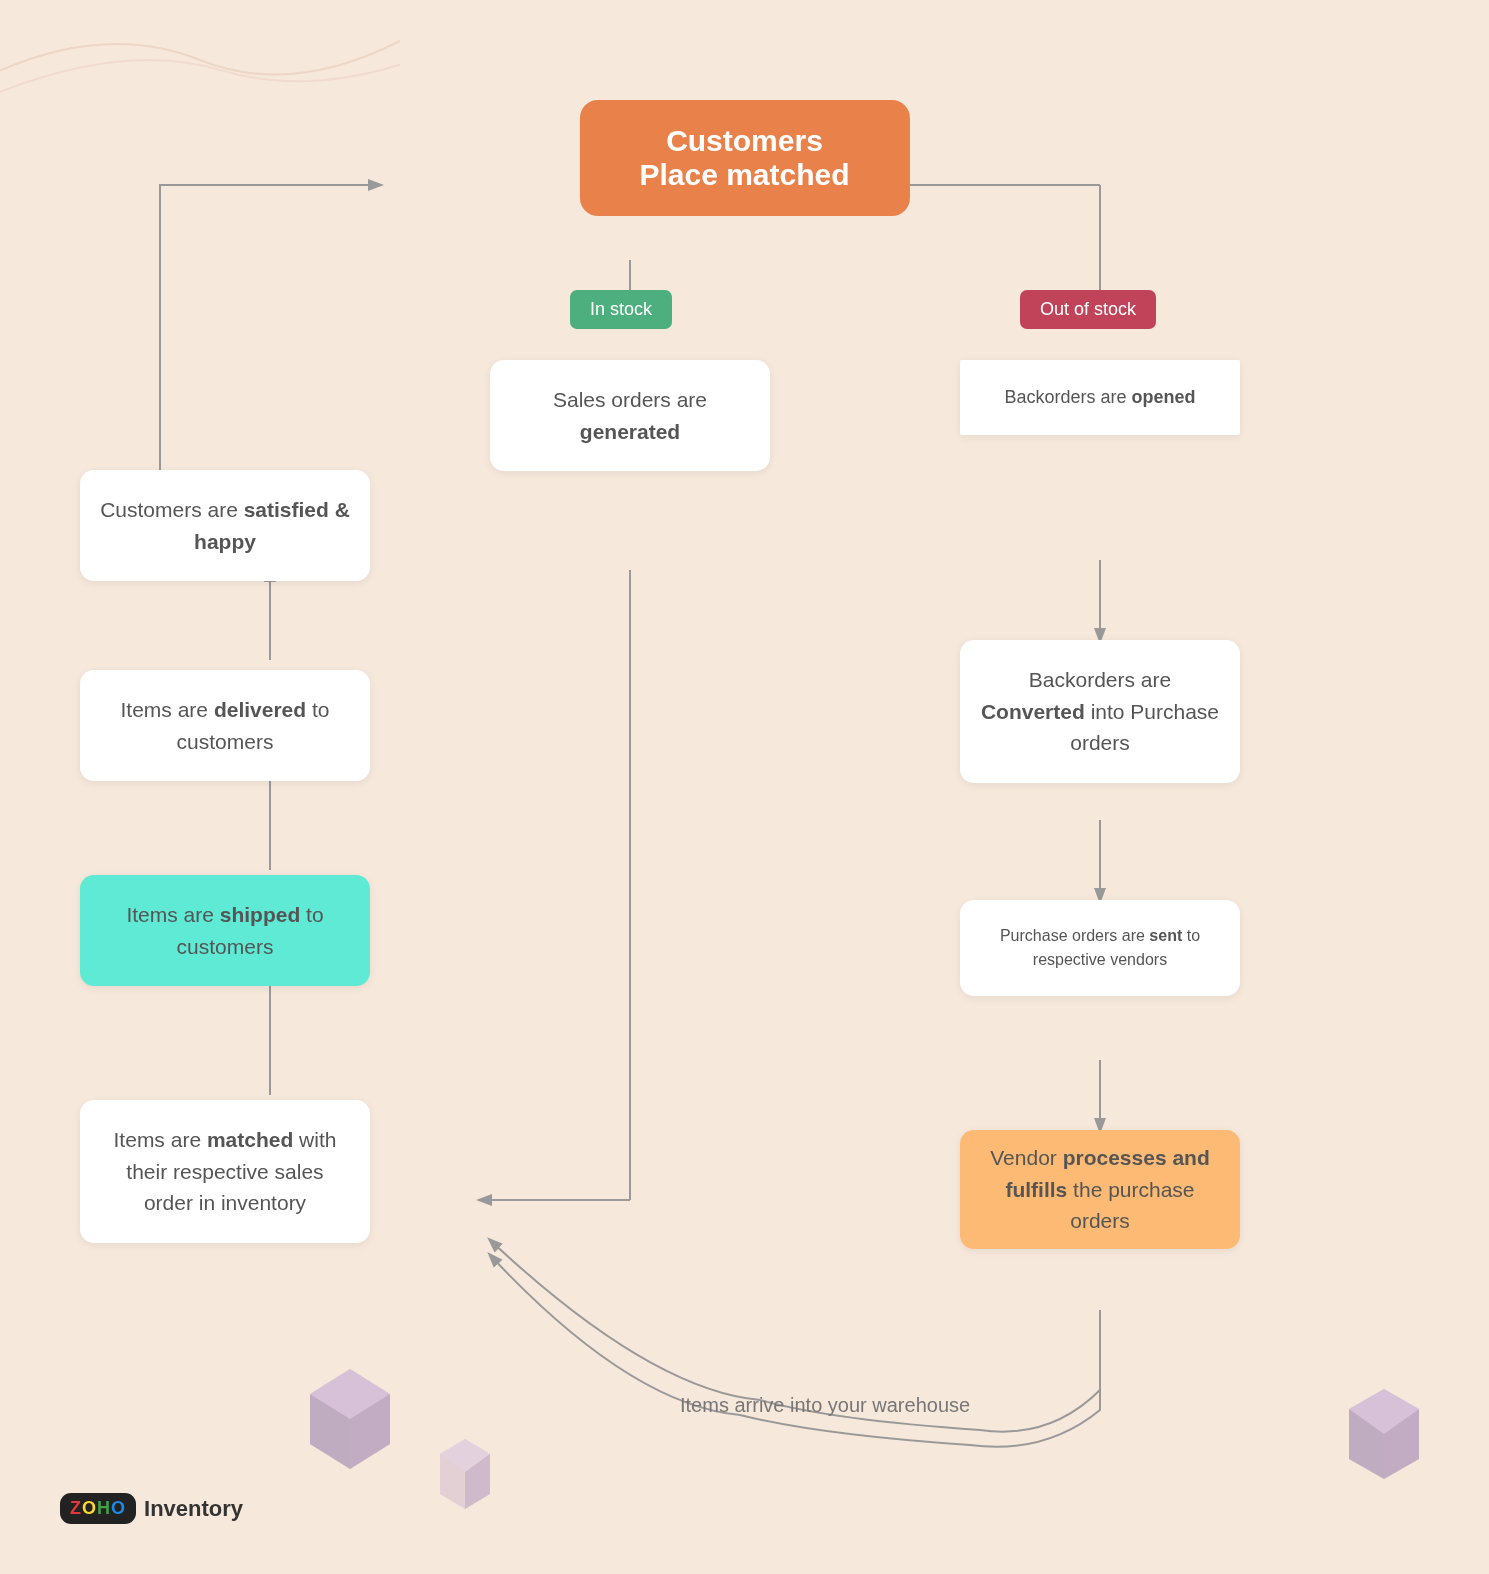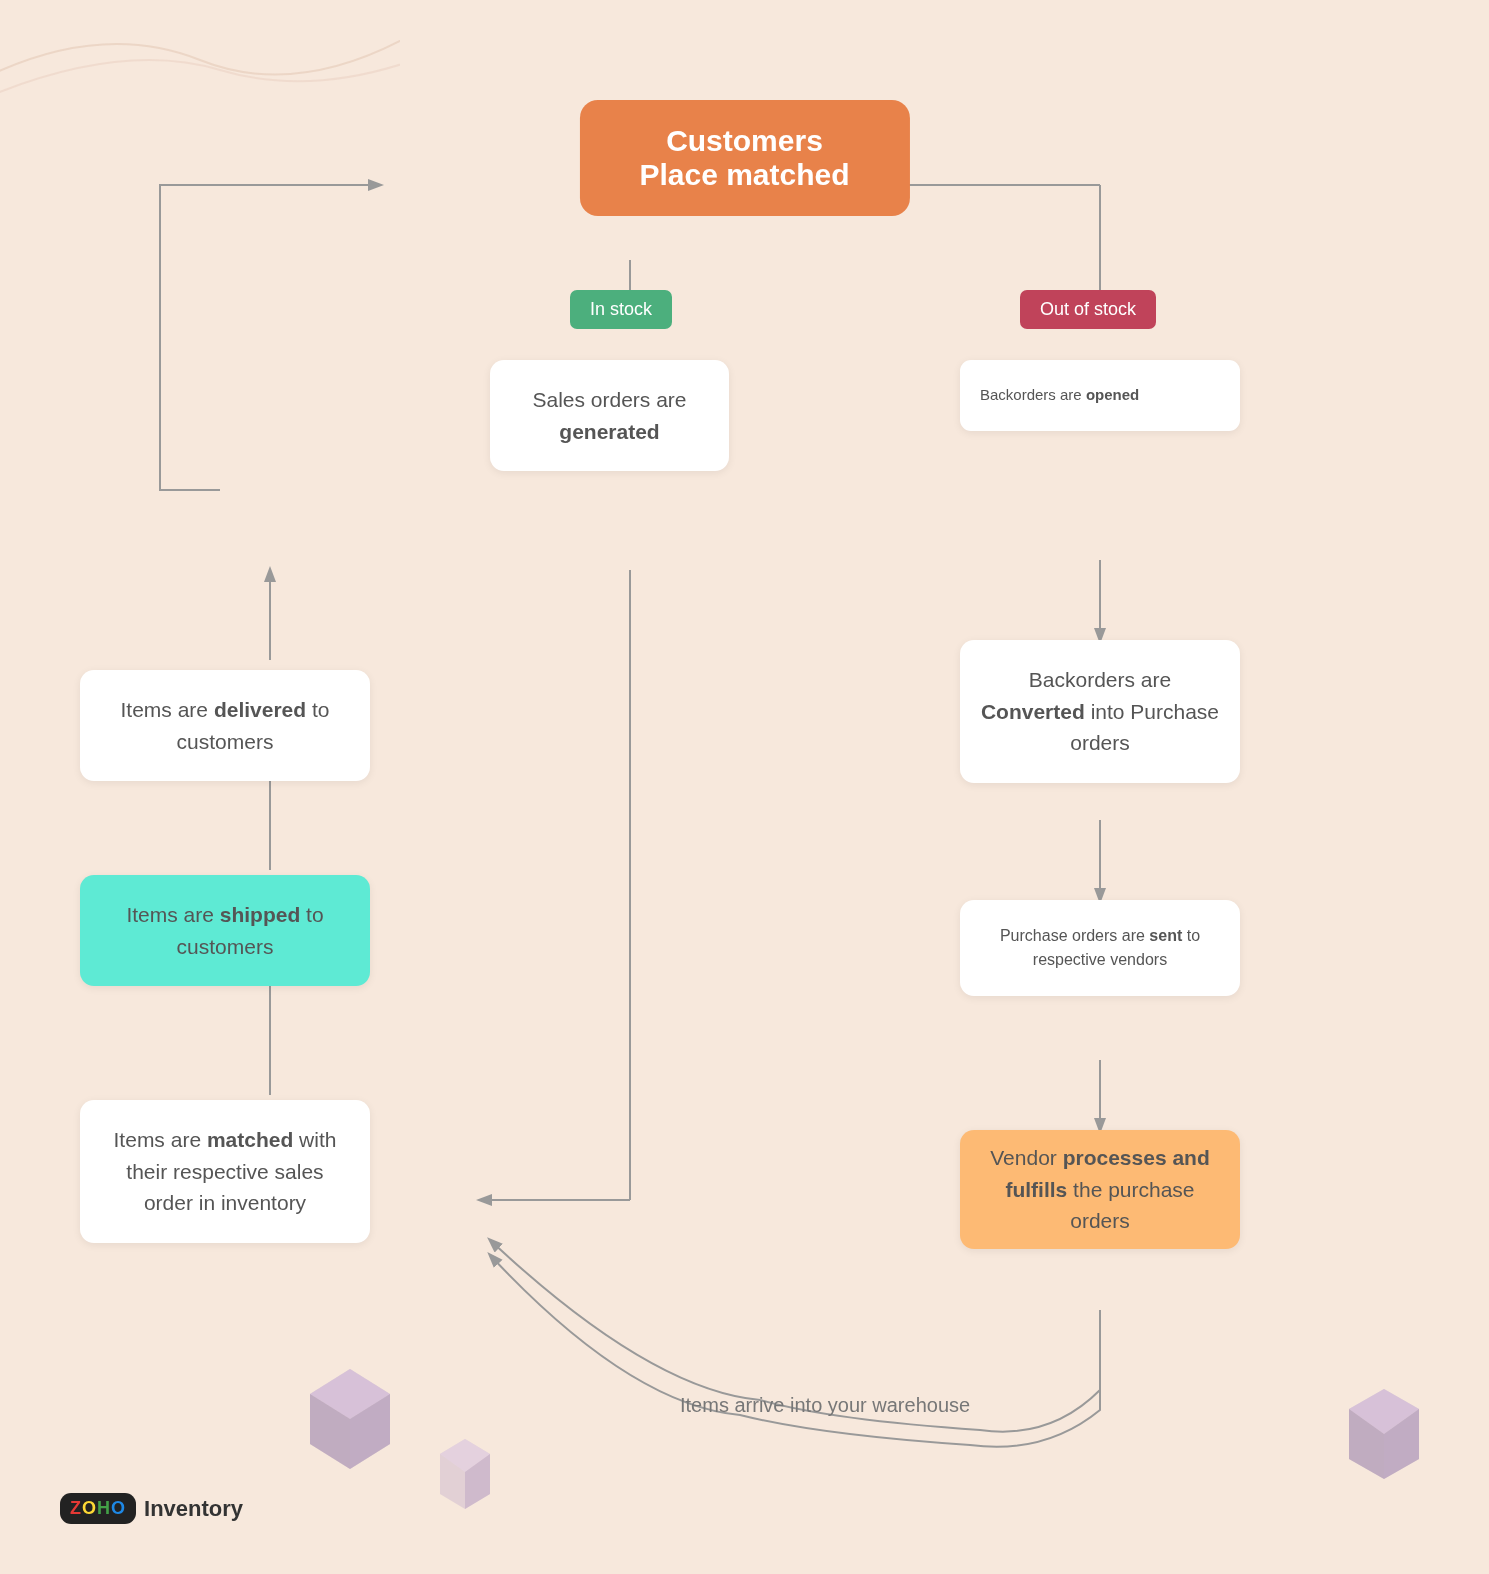--- a/index.html
+++ b/index.html
@@ -101,42 +101,42 @@
     padding:9px 20px;
     font-size:18px;
     font-weight:500;
     z-index:10;
   "><span>Out of stock</span></div>
 
   <div style="
     position:absolute;
     top:360px;
     left:490px;
-    width:239px;
+    width:280px;
     background:white;
     border-radius:14px;
     padding:24px 20px;
     text-align:center;
     font-size:21px;
     color:#555;
     z-index:10;
     box-shadow:0 2px 8px rgba(0,0,0,0.07);
     line-height:1.5;
   ">Sales orders are <strong>generated</strong></div>
 
   <div style="
     position:absolute;
     top:360px;
     left:960px;
     width:280px;
     background:white;
-    border-radius:11px;
-    padding:24px 20px;
-    text-align:left;
-    font-size:15px;
+    border-radius:2px;
+    padding:24px 20px;
+    text-align:center;
+    font-size:18px;
     color:#555;
     z-index:10;
     box-shadow:0 2px 8px rgba(0,0,0,0.07);
     line-height:1.5;
   ">Backorders are <strong>opened</strong></div>
 
   <div style="
     position:absolute;
     top:640px;
     left:960px;
@@ -188,20 +188,35 @@
     position:absolute;
     top:1390px;
     left:680px;
     font-size:20px;
     color:#777;
     text-align:center;
     z-index:10;
     line-height:1.5;
   "><span>Items arrive into your warehouse</span></div>
 
+  <div style="
+    position:absolute;
+    top:470px;
+    left:80px;
+    width:290px;
+    background:white;
+    border-radius:14px;
+    padding:24px 20px;
+    text-align:center;
+    font-size:21px;
+    color:#555;
+    z-index:10;
+    box-shadow:0 2px 8px rgba(0,0,0,0.07);
+    line-height:1.5;
+  ">Customers are <strong>satisfied &amp; happy</strong></div>
 
   <div style="
     position:absolute;
     top:670px;
     left:80px;
     width:290px;
     background:white;
     border-radius:14px;
     padding:24px 20px;
     text-align:center;

